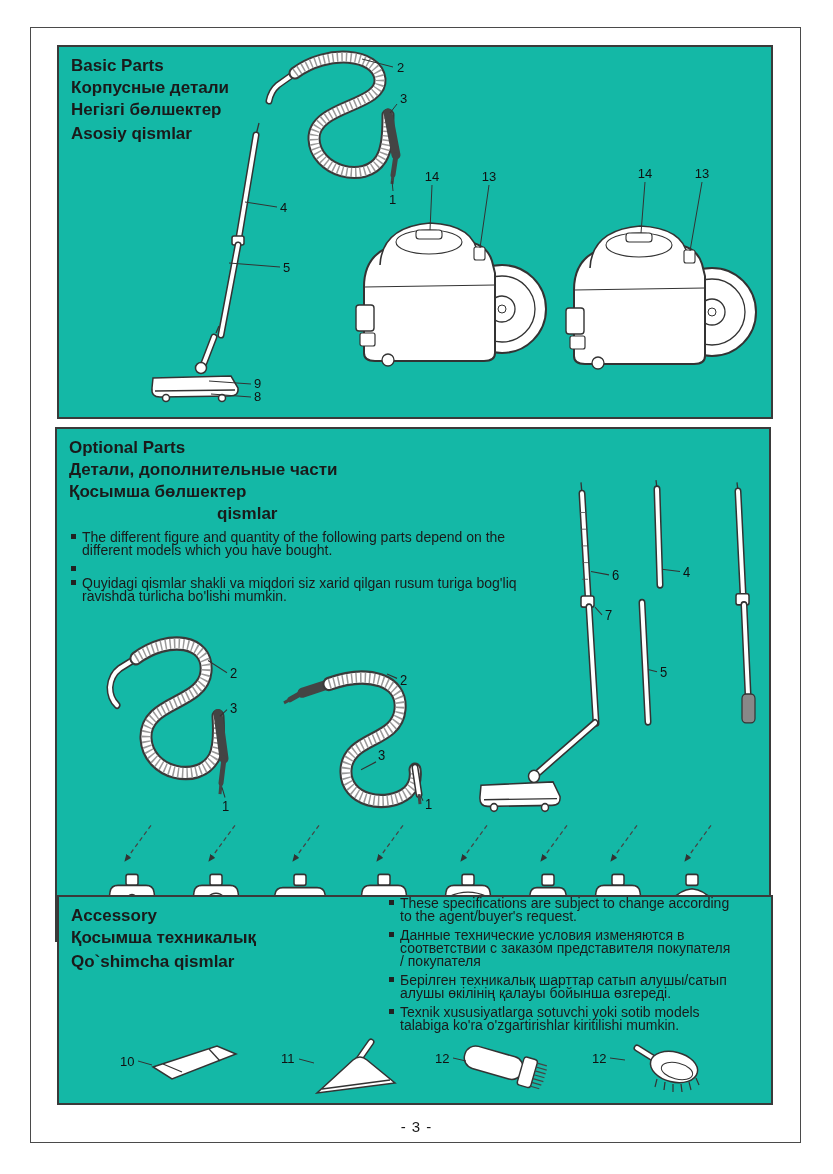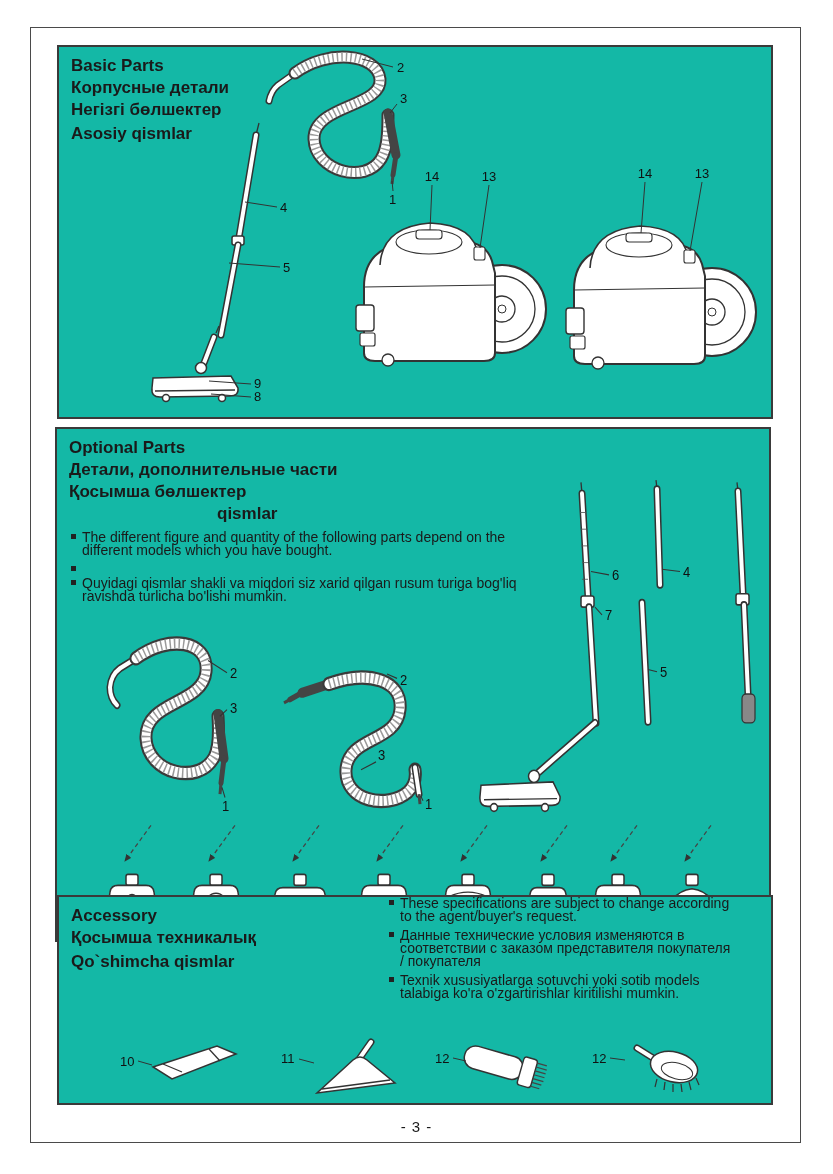--- a/index.html
+++ b/index.html
@@ -332,20 +332,24 @@
     <li>
         <span class="sq"></span>
         <span>These specifications are subject to change according to the agent/buyer's request.</span>
       </li>
     <li>
         <span class="sq"></span>
         <span>Данные технические условия изменяются в соответствии с заказом представителя покупателя / покупателя</span>
       </li>
     <li>
         <span class="sq"></span>
+        <span>Берілген техникалық шарттар сатып алушы/сатып алушы өкілінің қалауы бойынша өзгереді.</span>
+      </li>
+    <li>
+        <span class="sq"></span>
         <span>Texnik xususiyatlarga sotuvchi yoki sotib models talabiga ko'ra o'zgartirishlar kiritilishi mumkin.</span>
       </li>
   </ul>
 
   <svg class="sec-svg" viewBox="0 0 712 206" preserveAspectRatio="none">
 
     <g>
       <path class="fill" d="M94,170 L158,149 L177,157 L113,182 Z"></path>
       <line class="ln" x1="150" y1="152" x2="161" y2="164"></line>
       <line class="ln" x1="104" y1="167" x2="123" y2="175"></line>

